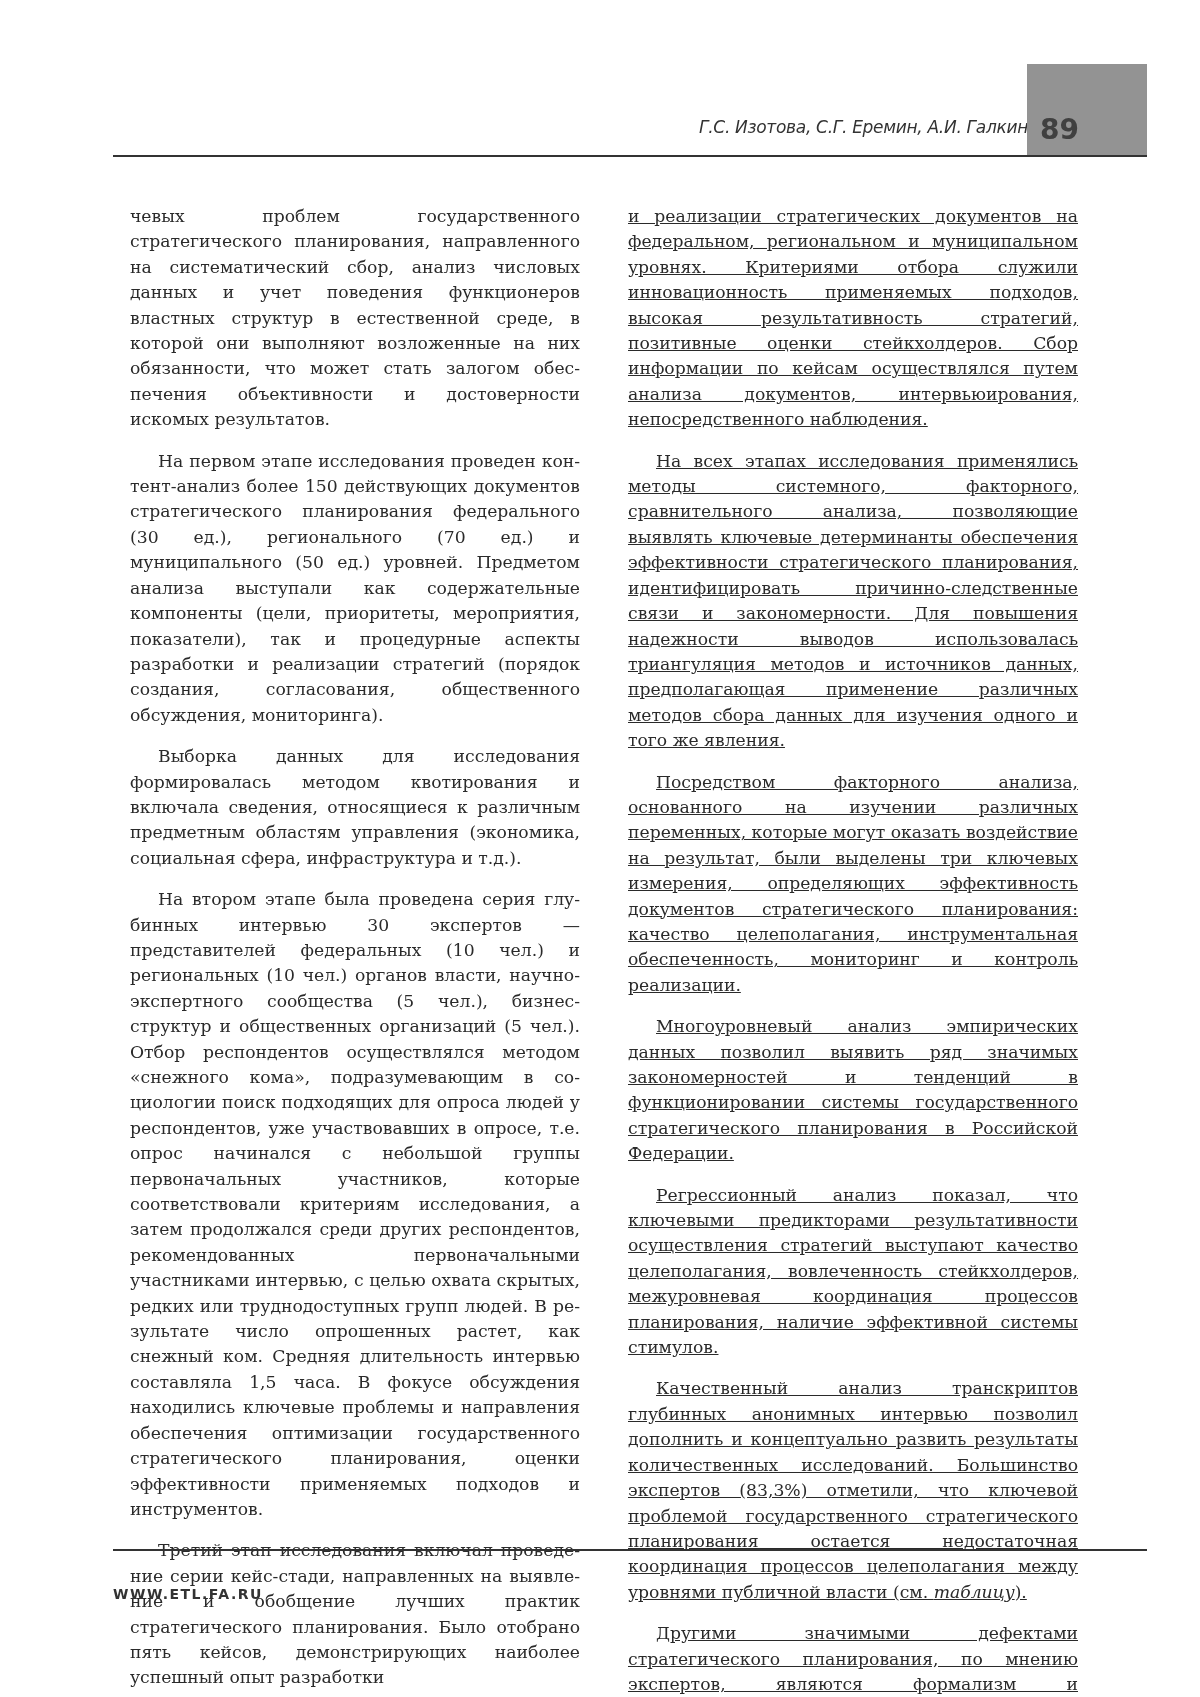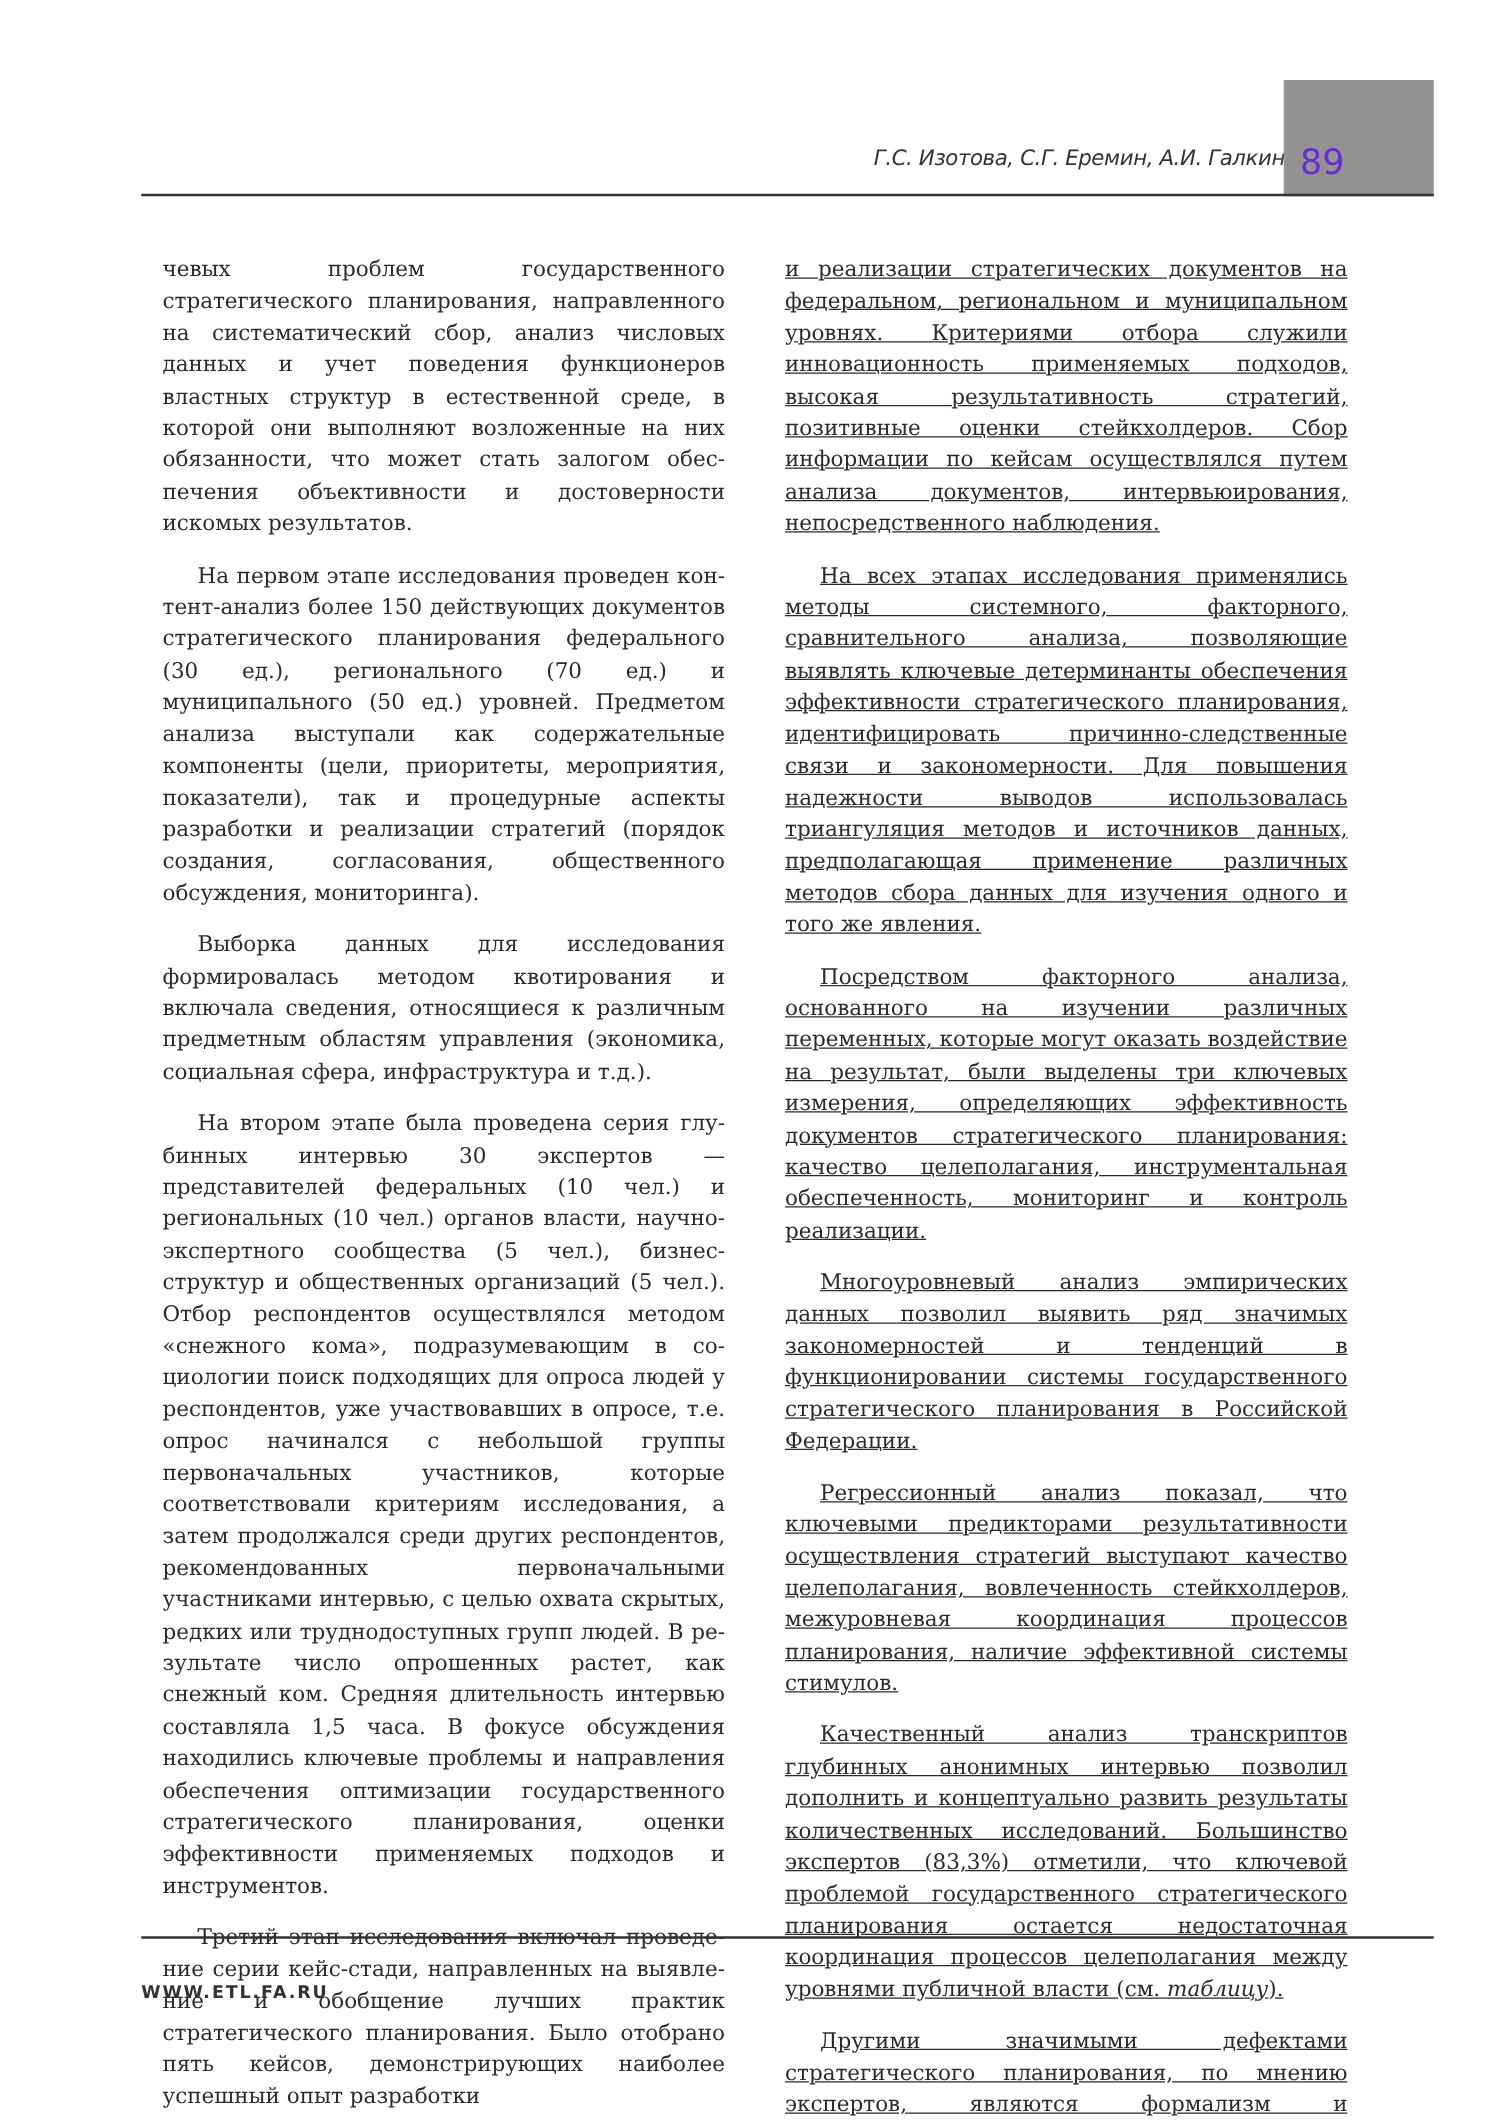--- a/index.html
+++ b/index.html
@@ -1,19 +1,19 @@
 <!DOCTYPE html>
 <html><head>
 <meta charset="utf-8">
 <style>
   html, body { margin: 0; padding: 0; background: #ffffff; }
   body { width: 1200px; height: 1697px; position: relative; overflow: hidden; font-family: "DejaVu Serif", serif; color: #2a2a2a; }
   .header-authors { position: absolute; right: 172px; top: 117px; font-family: "DejaVu Sans", sans-serif; font-style: italic; font-size: 17px; color: #333; letter-spacing: -0.3px; margin-left: 22px; }
   .page-num-box { position: absolute; left: 1027px; top: 64px; width: 120px; height: 93px; background: #939393; }
-  .page-num { position: absolute; left: 1040px; top: 113px; font-family: "DejaVu Sans", sans-serif; font-weight: normal; font-size: 28px; color: #6d28d9; }
+  .page-num { position: absolute; left: 1040px; top: 113px; font-family: "DejaVu Sans", sans-serif; font-weight: bold; font-size: 28px; color: #404040; }
   .header-rule { position: absolute; left: 113px; top: 155px; width: 1034px; height: 2px; background: #333; }
   .col { position: absolute; top: 188px; width: 482px; font-size: 17.2px; line-height: 25.4px; text-align: justify; hyphens: manual; }
   .col.left { left: 114px; }
   .col.right { left: 612px; text-decoration: underline; }
   .col p { margin: 16px; text-indent: 0; }
   .col p.indent { text-indent: 28px; }
   .col .ital { font-style: italic; }
   .footer-rule { position: absolute; left: 113px; top: 1549px; width: 1034px; height: 2px; background: #333; }
   .footer-url { position: absolute; left: 113px; top: 1586px; font-family: "DejaVu Sans", sans-serif; font-weight: bold; font-size: 14px; letter-spacing: 1.5px; color: #333; }
 </style>

